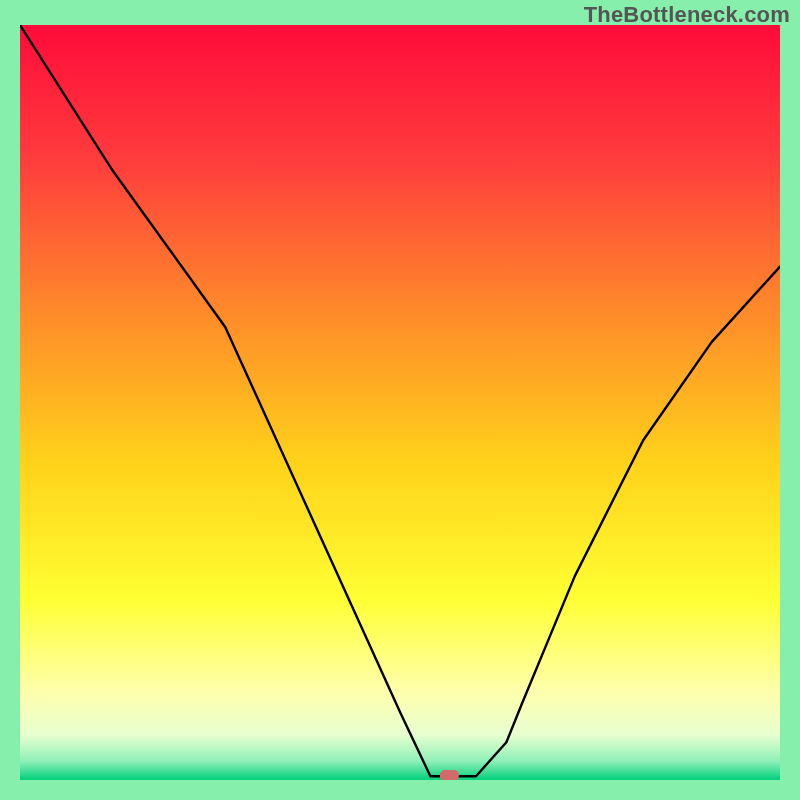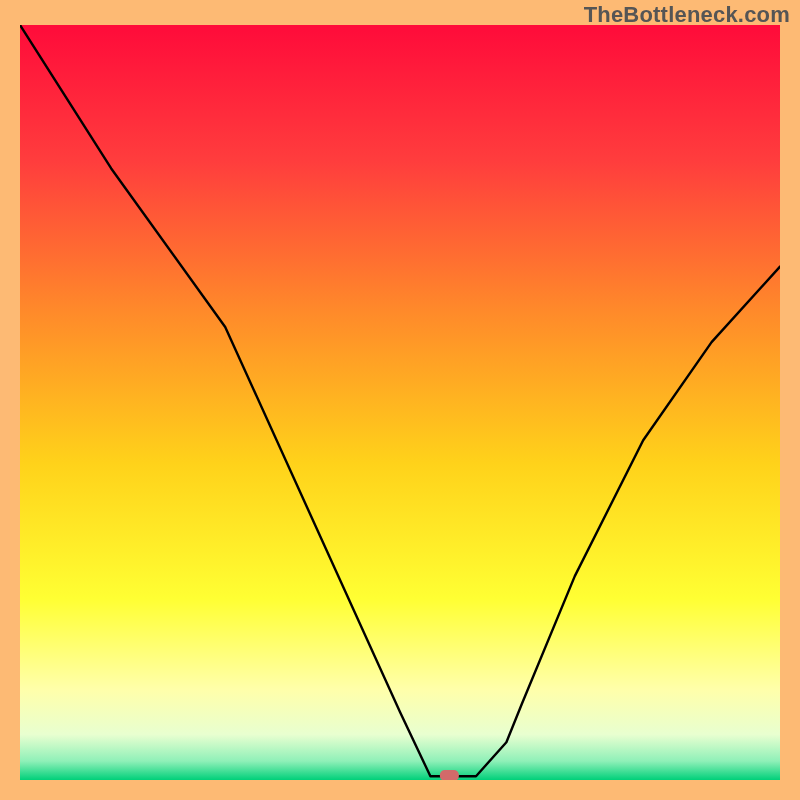--- a/index.html
+++ b/index.html
@@ -8,21 +8,21 @@
     width: 800px;
     height: 800px;
     overflow: hidden;
     background: #000;
     font-family: Arial, Helvetica, sans-serif;
   }
   .frame {
     position: relative;
     width: 800px;
     height: 800px;
-    background: #fdba74;
+    background: #86efac;
   }
   .plot-area {
     position: absolute;
     left: 20px;
     top: 25px;
     width: 760px;
     height: 755px;
     overflow: hidden;
   }
   .plot-area svg {

